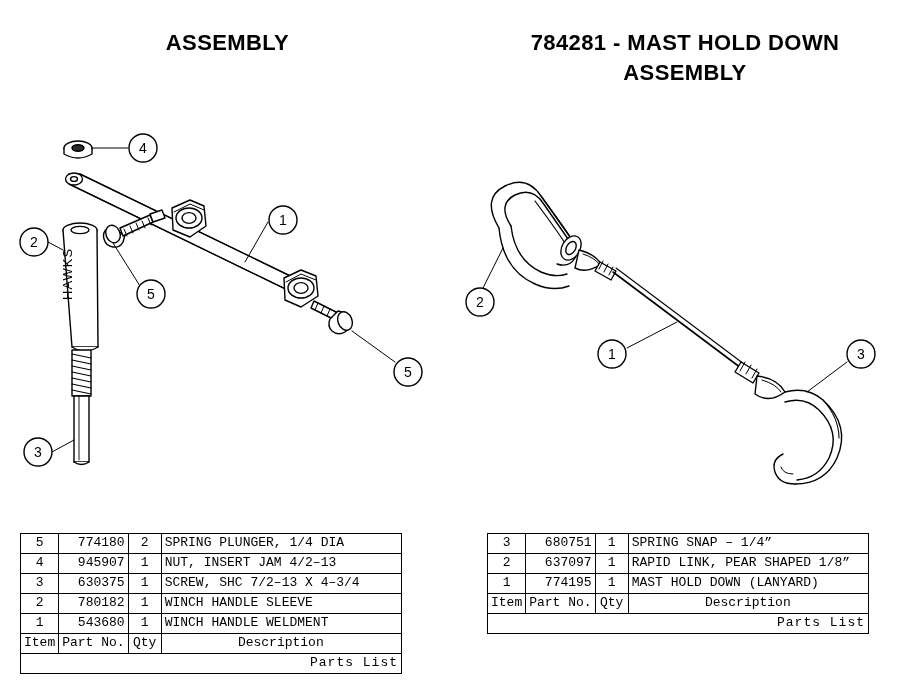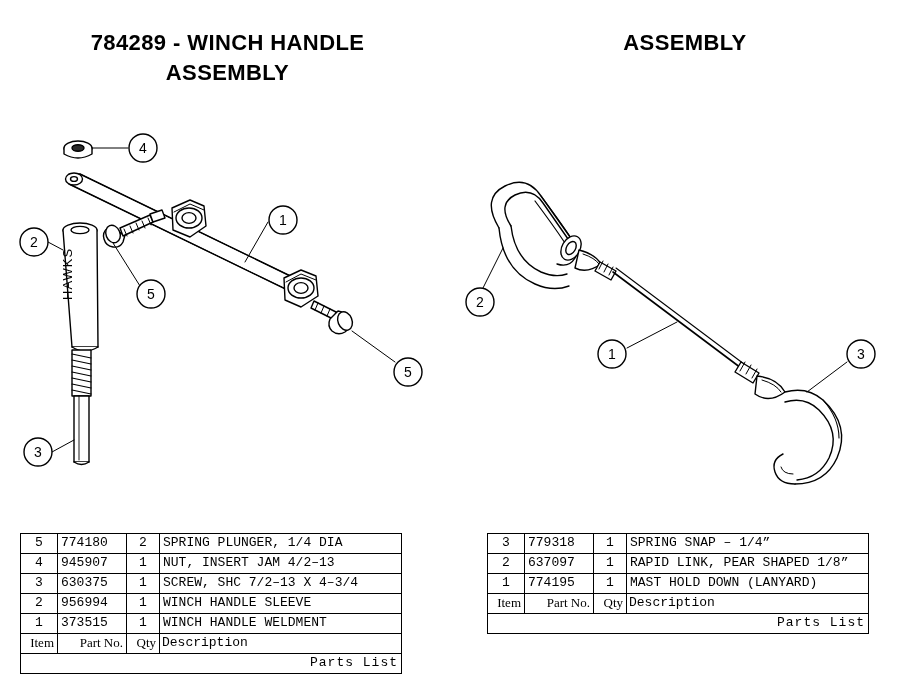--- a/index.html
+++ b/index.html
@@ -53,42 +53,41 @@
     line-height: 1.1;
   }
   .parts-list td {
     border: 1px solid #000000;
     padding: 1px 3px;
     height: 17px;
     white-space: nowrap;
     background: #ffffff;
   }
   .c-item { width: 30px;  text-align: center; }
-  .c-part { width: 62px;  text-align: left; }
+  .c-part { width: 62px;  text-align: right; }
   .c-qty  { width: 26px;  text-align: center; }
   .c-desc { text-align: left; padding-left: 6px; }
-  .hdr .c-item, .hdr .c-part, .hdr .c-qty { text-align: right; font-family: Liberation Serif, serif; }
-  .hdr .c-desc { text-align: left; padding-left: 2px; }
+  .hdr .c-item, .hdr .c-part, .hdr .c-qty { text-align: center; }
+  .hdr .c-desc { text-align: center; padding-left: 2px; }
   .title-row td { text-align: right; letter-spacing: 1px; }
 
   #parts-left  { left: 20px;  top: 533px; width: 382px; }
   #parts-right { left: 487px; top: 533px; width: 382px; }
 
   .bal-text {
     font-family: "Liberation Sans", sans-serif;
     font-size: 13px;
   }
 </style>
 </head>
 <body>
 
 <div class="panel" id="panel-left">
 
   <div class="diagram-title">
-    <div>784289 - WINCH HANDLE</div>
     <div>ASSEMBLY</div>
   </div>
 
   <div class="art">
     <svg width="455" height="420" viewBox="0 0 455 420" xmlns="http://www.w3.org/2000/svg" fill="none" stroke="#000" stroke-width="1.4" stroke-linecap="round" stroke-linejoin="round">
 
       <g>
         <ellipse cx="78" cy="48" rx="14" ry="7" fill="#fff" stroke="#000"></ellipse>
         <path d="M64 48 L64 54 Q78 62 92 54 L92 48" fill="#fff" stroke="#000"></path>
         <ellipse cx="78" cy="48" rx="6" ry="3.2" fill="#2b2b2b" stroke="#000"></ellipse>
@@ -192,20 +191,21 @@
         <circle cx="408" cy="272" r="14" fill="#fff" stroke="#000"></circle>
         <text x="408" y="277" text-anchor="middle" font-size="14" font-family="Liberation Sans, sans-serif" fill="#000" stroke="none">5</text>
       </g>
     </svg>
   </div>
 </div>
 
 <div class="panel" id="panel-right">
 
   <div class="diagram-title">
+    <div>784281 - MAST HOLD DOWN</div>
     <div>ASSEMBLY</div>
   </div>
 
   <div class="art">
     <svg width="460" height="420" viewBox="0 0 460 420" xmlns="http://www.w3.org/2000/svg" fill="none" stroke="#000" stroke-width="1.4" stroke-linecap="round" stroke-linejoin="round">
 
       <g>
         <path d="M44 128 q-18 -30 6 -42 q22 -11 36 10 l34 48" fill="#fff" stroke="#000"></path>
         <path d="M56 126 q-14 -22 4 -31 q17 -8 28 8 l32 46" fill="#fff" stroke="#000"></path>
         <path d="M44 128 q4 42 36 56 q18 8 34 2" fill="#fff" stroke="#000"></path>
@@ -287,47 +287,47 @@
       <td class="c-desc">NUT, INSERT JAM 4/2–13</td>
     </tr>
     <tr>
       <td class="c-item">3</td>
       <td class="c-part">630375</td>
       <td class="c-qty">1</td>
       <td class="c-desc">SCREW, SHC 7/2–13 X 4–3/4</td>
     </tr>
     <tr>
       <td class="c-item">2</td>
-      <td class="c-part">956994</td>
+      <td class="c-part">780182</td>
       <td class="c-qty">1</td>
       <td class="c-desc">WINCH HANDLE SLEEVE</td>
     </tr>
     <tr>
       <td class="c-item">1</td>
-      <td class="c-part">373515</td>
+      <td class="c-part">543680</td>
       <td class="c-qty">1</td>
       <td class="c-desc">WINCH HANDLE WELDMENT</td>
     </tr>
     <tr class="hdr">
       <td class="c-item">Item</td>
       <td class="c-part">Part No.</td>
       <td class="c-qty">Qty</td>
       <td class="c-desc">Description</td>
     </tr>
     <tr class="title-row">
       <td colspan="4">Parts List</td>
     </tr>
   </tbody>
 </table>
 
 <table class="parts-list" id="parts-right">
   <tbody>
     <tr>
       <td class="c-item">3</td>
-      <td class="c-part">779318</td>
+      <td class="c-part">680751</td>
       <td class="c-qty">1</td>
       <td class="c-desc">SPRING SNAP – 1/4”</td>
     </tr>
     <tr>
       <td class="c-item">2</td>
       <td class="c-part">637097</td>
       <td class="c-qty">1</td>
       <td class="c-desc">RAPID LINK, PEAR SHAPED 1/8”</td>
     </tr>
     <tr>

